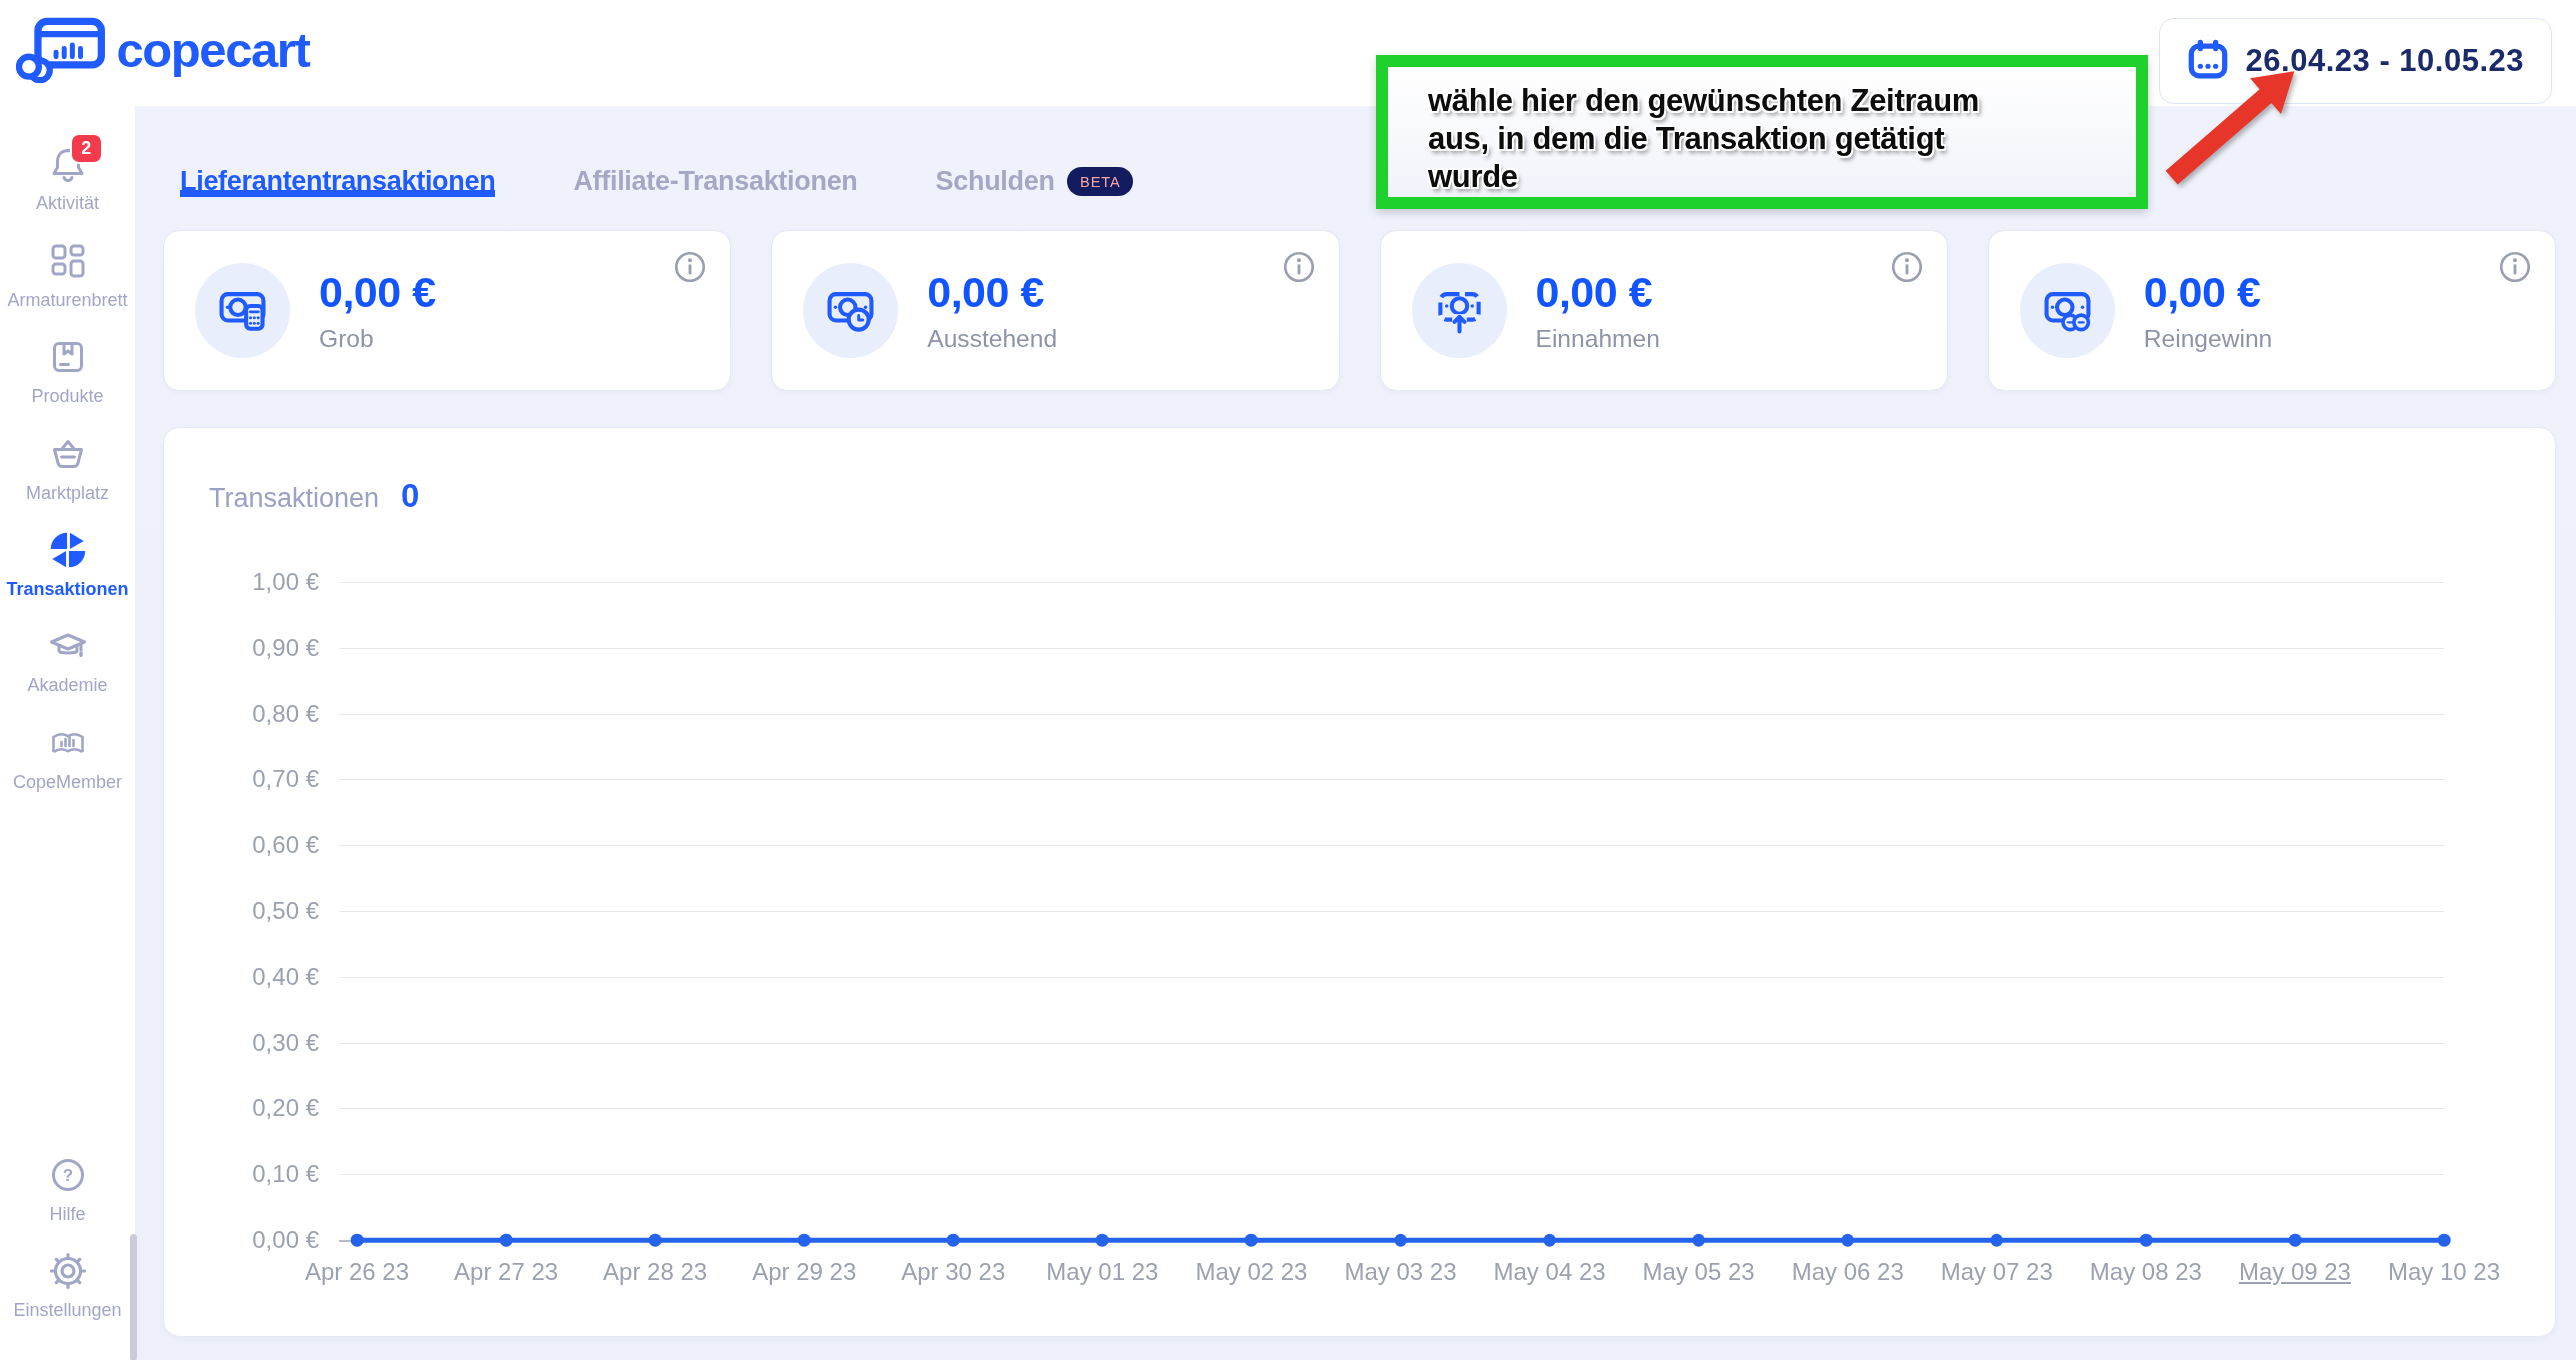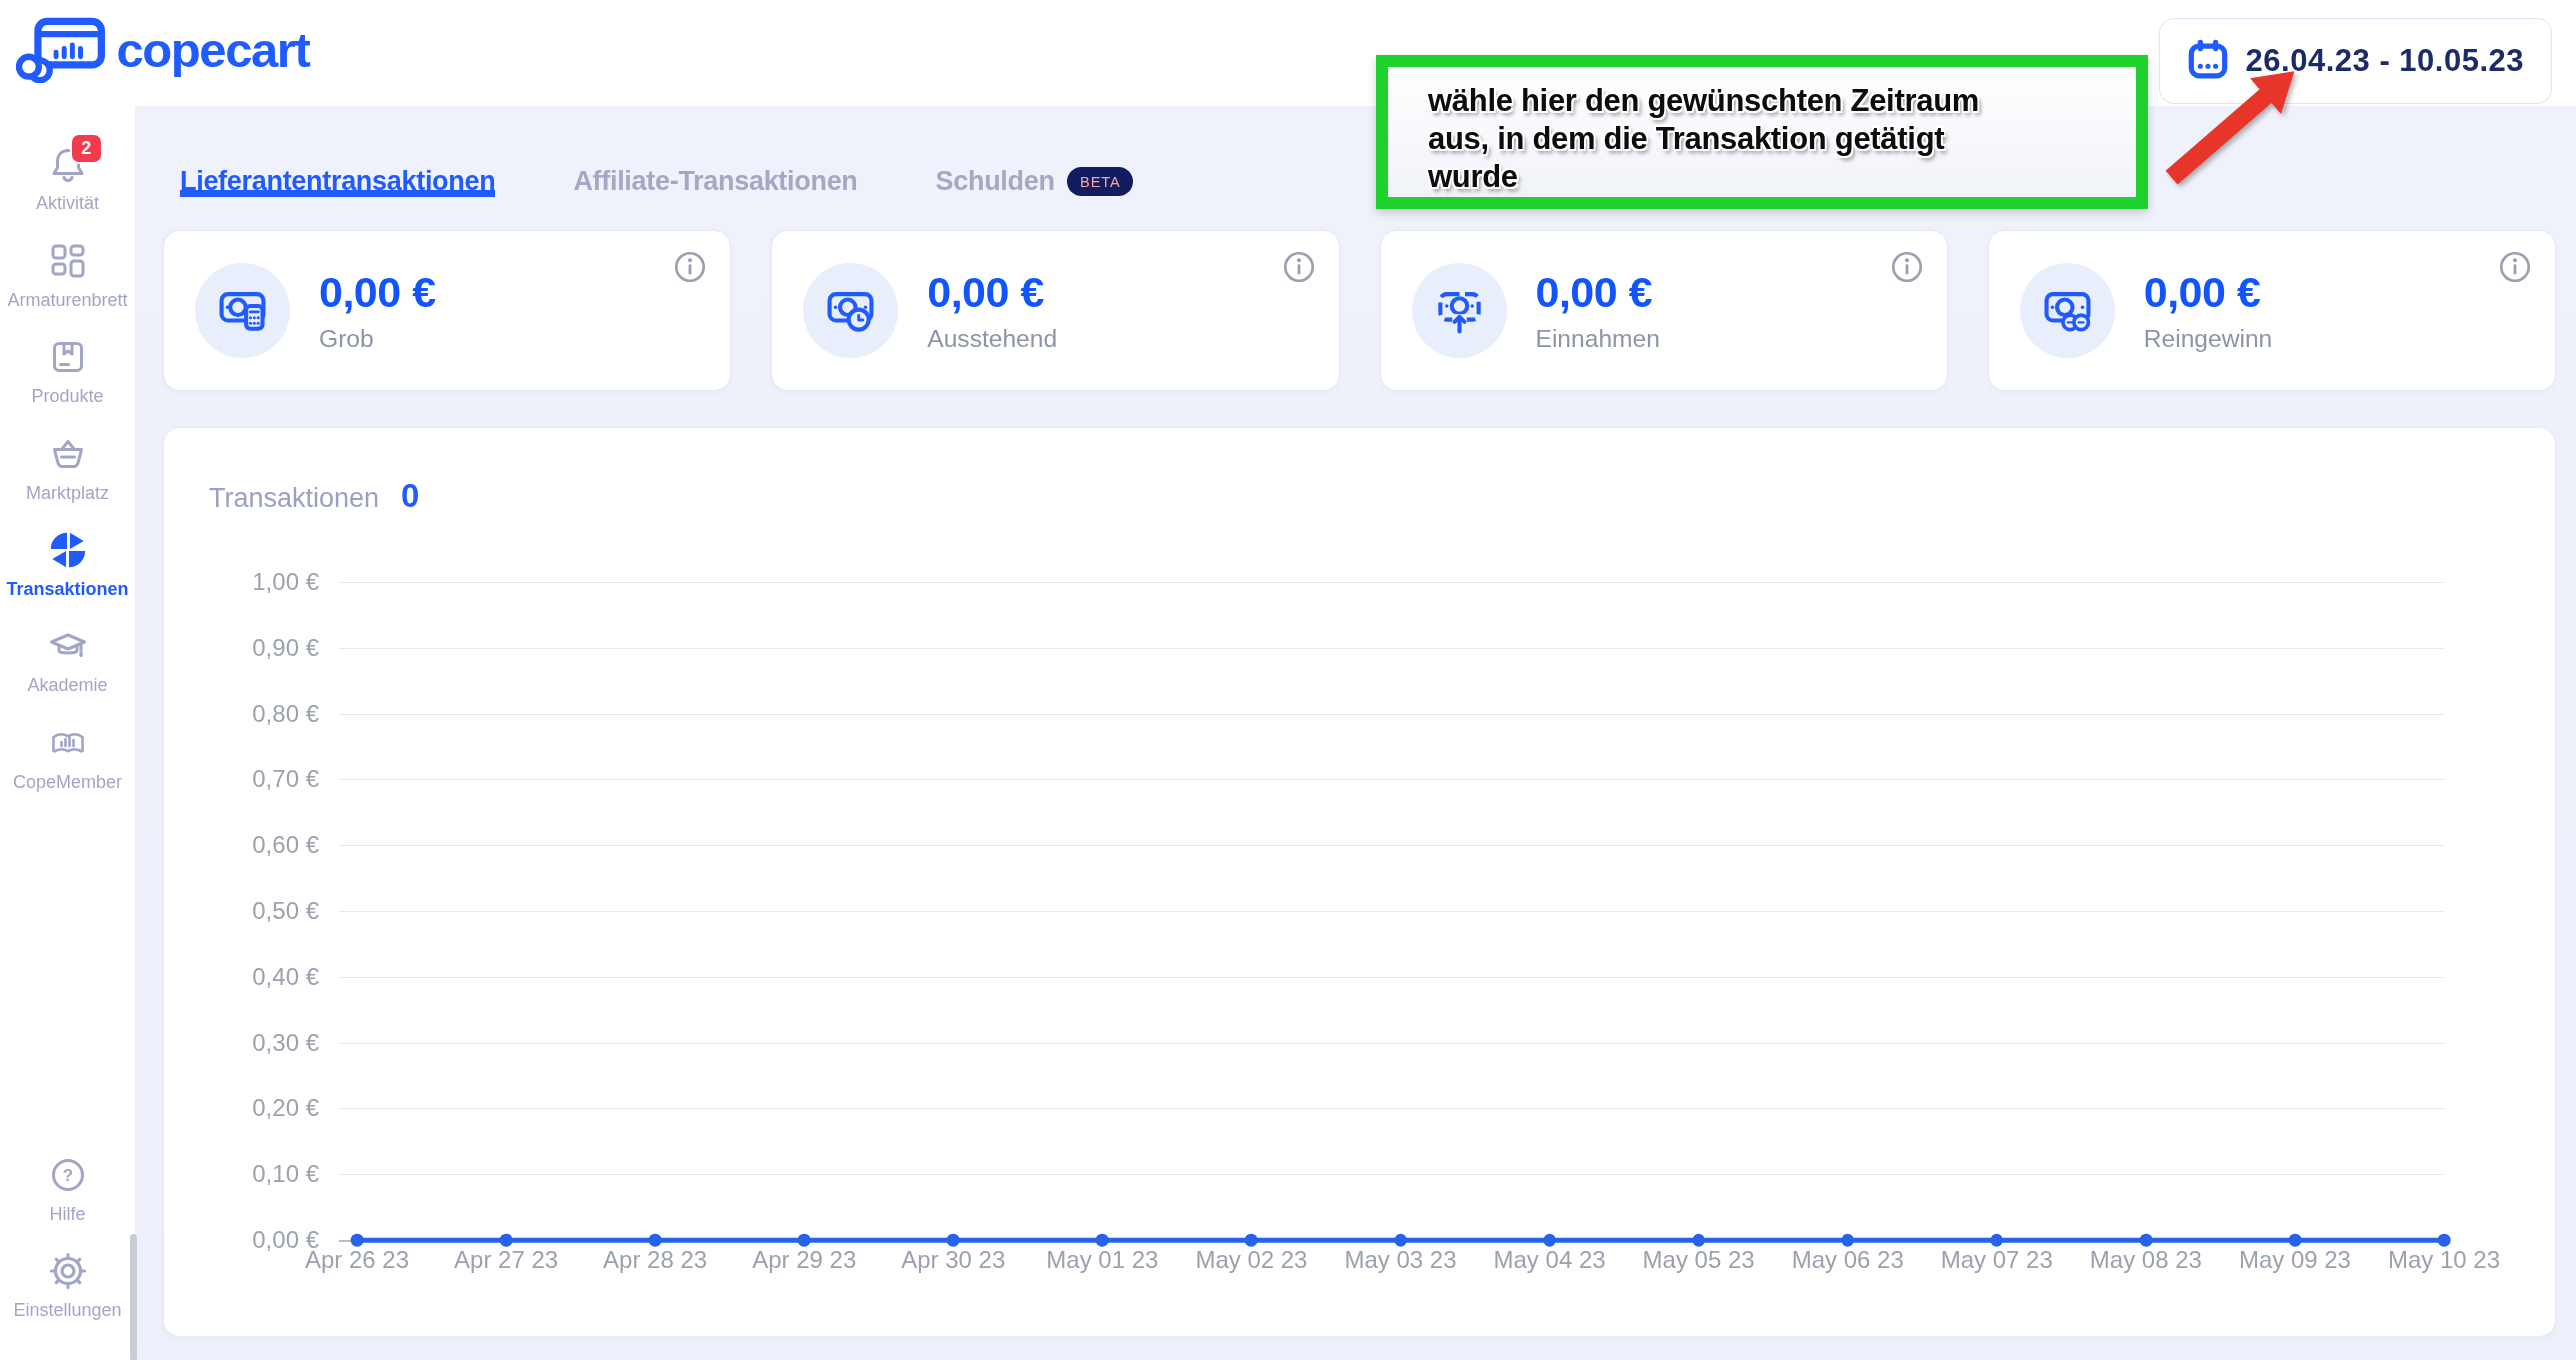--- a/index.html
+++ b/index.html
@@ -66,21 +66,21 @@
   .grid-row { position:absolute; left:0; right:0; height:0; }
   .grid-row .ytick { position:absolute; left:-156px; width:136px; text-align:right; top:0;
     transform:translateY(-50%); font-size:24px; color:#9ba1ae; }
   .grid-row .gridline { position:absolute; left:0; right:0; top:0; border-top:1.8px solid var(--grid-line); }
   .grid-row.axis-row .gridline { border-top:2.7px solid #b9bcc4; }
   .line-layer { position:absolute; left:18px; right:0; top:100%; height:0; }
   .chart-line { position:absolute; left:0; right:0; top:0; height:4.5px; transform:translateY(-50%);
     background:var(--line-blue); border-radius:2.7px; }
   .dot { position:absolute; top:0; width:12.7px; height:12.7px; border-radius:50%; background:var(--line-blue);
     transform:translate(-50%,-50%); }
-  .xaxis { position:relative; margin:6px 111px 0 193px; height:40px; }
+  .xaxis { position:relative; margin:18px 111px 0 193px; height:40px; }
   .xtick { position:absolute; top:0; transform:translateX(-50%); white-space:nowrap;
     font-size:24px; color:#9ba1ae; }
 
   
   .annotation { position:absolute; left:1376px; top:55px; width:772px; height:154px; z-index:50;
     border:12px solid var(--annotation-green); background:linear-gradient(180deg,#ffffff 0%,#f1f3fa 100%);
     box-shadow:0 3.6px 9px rgba(0,0,0,0.18); padding:14.6px 0 0 40px; }
   .annotation .ann-line { font-size:31px; font-weight:800; color:#0c0c0c; line-height:38px; letter-spacing:-0.3px;
     text-shadow:1.8px 1.8px 0 #fff, -1.8px -1.8px 0 #fff, 1.8px -1.8px 0 #fff, -1.8px 1.8px 0 #fff, 2.7px 3.6px 4.5px rgba(0,0,0,0.45); }
   .arrow-wrap { position:absolute; left:2147px; top:53px; width:182px; height:150px; z-index:60; pointer-events:none; }
@@ -424,21 +424,21 @@
         <span class="xtick" style="left: 21.4286%;">Apr 29 23</span>
         <span class="xtick" style="left: 28.5714%;">Apr 30 23</span>
         <span class="xtick" style="left: 35.7143%;">May 01 23</span>
         <span class="xtick" style="left: 42.8571%;">May 02 23</span>
         <span class="xtick" style="left: 50%;">May 03 23</span>
         <span class="xtick" style="left: 57.1429%;">May 04 23</span>
         <span class="xtick" style="left: 64.2857%;">May 05 23</span>
         <span class="xtick" style="left: 71.4286%;">May 06 23</span>
         <span class="xtick" style="left: 78.5714%;">May 07 23</span>
         <span class="xtick" style="left: 85.7143%;">May 08 23</span>
-        <span class="xtick" style="left: 92.8571%;">May 09 23</span>
+        <span class="xtick" style="left: 92.8571%; text-decoration: underline;">May 09 23</span>
         <span class="xtick" style="left: 100%;">May 10 23</span>
       </div>
   </div>
 
 </div>
 
 <div class="annotation">
   <div class="ann-line">wähle hier den gewünschten Zeitraum</div>
   <div class="ann-line">aus, in dem die Transaktion getätigt</div>
   <div class="ann-line">wurde</div>

